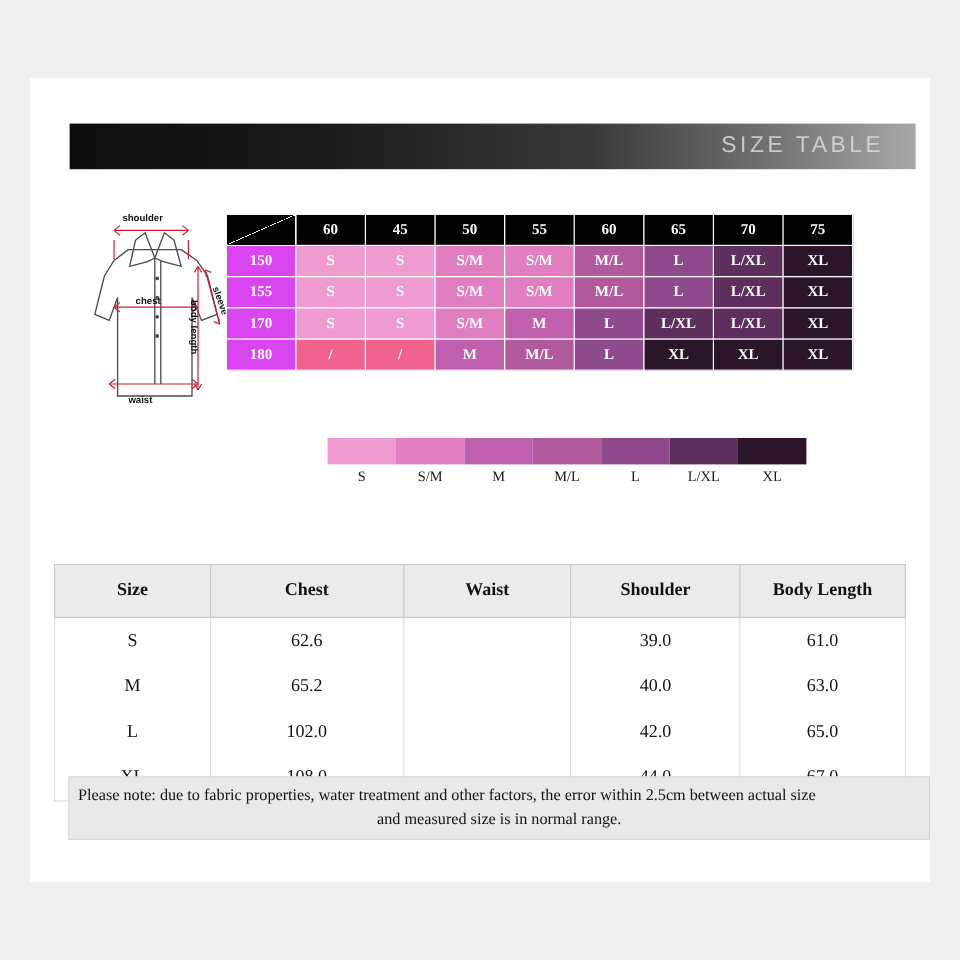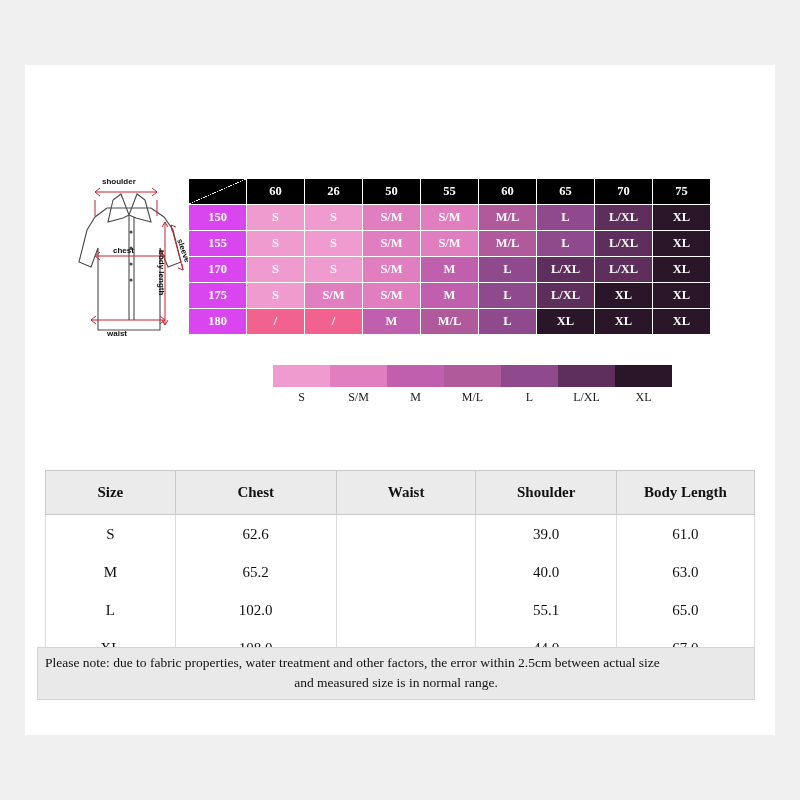--- a/index.html
+++ b/index.html
@@ -67,33 +67,36 @@
   .meas th{
     background:#ebebeb;border:1px solid #c9c9c9;
     height:41px;font-size:15px;font-weight:bold;color:#111;
   }
   .meas td{
     border-left:1px solid #dcdcdc;border-right:1px solid #dcdcdc;
     height:36px;font-size:15px;text-align:center;color:#111;background:#fff;
   }
   .meas tr.last td{border-bottom:1px solid #dcdcdc;}
   .note{
-    position:absolute;left:12px;top:582px;width:708px;
+    position:absolute;left:32px;top:582px;width:708px;
     background:#e9e9e9;border:1px solid #d4d4d4;
     font-size:13.5px;color:#111;text-align:center;
     padding:5px 4px 7px 4px;line-height:1.45;
   }
   .note .l1{display:block;text-align:left;padding-left:3px;}
   .note .l2{display:block;}
 </style>
 </head>
 <body>
 
 <div class="page">
 
+  <div class="banner">
+    <div class="banner-title">SIZE TABLE</div>
+  </div>
 
   <div class="diagram">
     <svg width="140" height="195" viewBox="0 0 140 195" xmlns="http://www.w3.org/2000/svg">
       <g fill="none" stroke="#4a4a4a" stroke-width="1.1">
 
         <path d="M42 38 L30 47 L22 60 L14 92 L26 97 L33 78 L33 160 L95 160 L95 78 L103 97 L116 92 L108 60 L99 47 L86 38 Z"></path>
 
         <path d="M48 30 L56 24 L64 45 L72 24 L80 30"></path>
         <path d="M48 30 L43 52 L58 48 L64 45"></path>
         <path d="M80 30 L86 52 L71 48 L64 45"></path>
@@ -135,21 +138,21 @@
         <text x="94" y="80" transform="rotate(90 94 80)">body length</text>
       </g>
     </svg>
   </div>
 
   <table class="matrix">
     <thead>
       <tr>
         <th class="corner"></th>
         <th class="col-head">60</th>
-        <th class="col-head">26</th>
+        <th class="col-head">45</th>
         <th class="col-head">50</th>
         <th class="col-head">55</th>
         <th class="col-head">60</th>
         <th class="col-head">65</th>
         <th class="col-head">70</th>
         <th class="col-head">75</th>
       </tr>
     </thead>
     <tbody id="matrix-body">
         <tr>
@@ -176,31 +179,20 @@
         </tr>
         <tr>
           <th class="row-head">170</th>
           <td style="background: rgb(240, 155, 208);">S</td>
           <td style="background: rgb(240, 155, 208);">S</td>
           <td style="background: rgb(224, 126, 192);">S/M</td>
           <td style="background: rgb(192, 95, 174);">M</td>
           <td style="background: rgb(142, 74, 140);">L</td>
           <td style="background: rgb(94, 46, 92);">L/XL</td>
           <td style="background: rgb(94, 46, 92);">L/XL</td>
-          <td style="background: rgb(42, 22, 40);">XL</td>
-        </tr>
-        <tr>
-          <th class="row-head">175</th>
-          <td style="background: rgb(240, 155, 208);">S</td>
-          <td style="background: rgb(224, 126, 192);">S/M</td>
-          <td style="background: rgb(224, 126, 192);">S/M</td>
-          <td style="background: rgb(192, 95, 174);">M</td>
-          <td style="background: rgb(142, 74, 140);">L</td>
-          <td style="background: rgb(94, 46, 92);">L/XL</td>
-          <td style="background: rgb(42, 22, 40);">XL</td>
           <td style="background: rgb(42, 22, 40);">XL</td>
         </tr>
         <tr>
           <th class="row-head">180</th>
           <td style="background: rgb(242, 98, 143);">/</td>
           <td style="background: rgb(242, 98, 143);">/</td>
           <td style="background: rgb(192, 95, 174);">M</td>
           <td style="background: rgb(176, 90, 156);">M/L</td>
           <td style="background: rgb(142, 74, 140);">L</td>
           <td style="background: rgb(42, 22, 40);">XL</td>
@@ -253,21 +245,21 @@
           <td>M</td>
           <td>65.2</td>
           <td></td>
           <td>40.0</td>
           <td>63.0</td>
         </tr>
         <tr>
           <td>L</td>
           <td>102.0</td>
           <td></td>
-          <td>55.1</td>
+          <td>42.0</td>
           <td>65.0</td>
         </tr>
         <tr class="last">
           <td>XL</td>
           <td>108.0</td>
           <td></td>
           <td>44.0</td>
           <td>67.0</td>
         </tr>
       </tbody>

